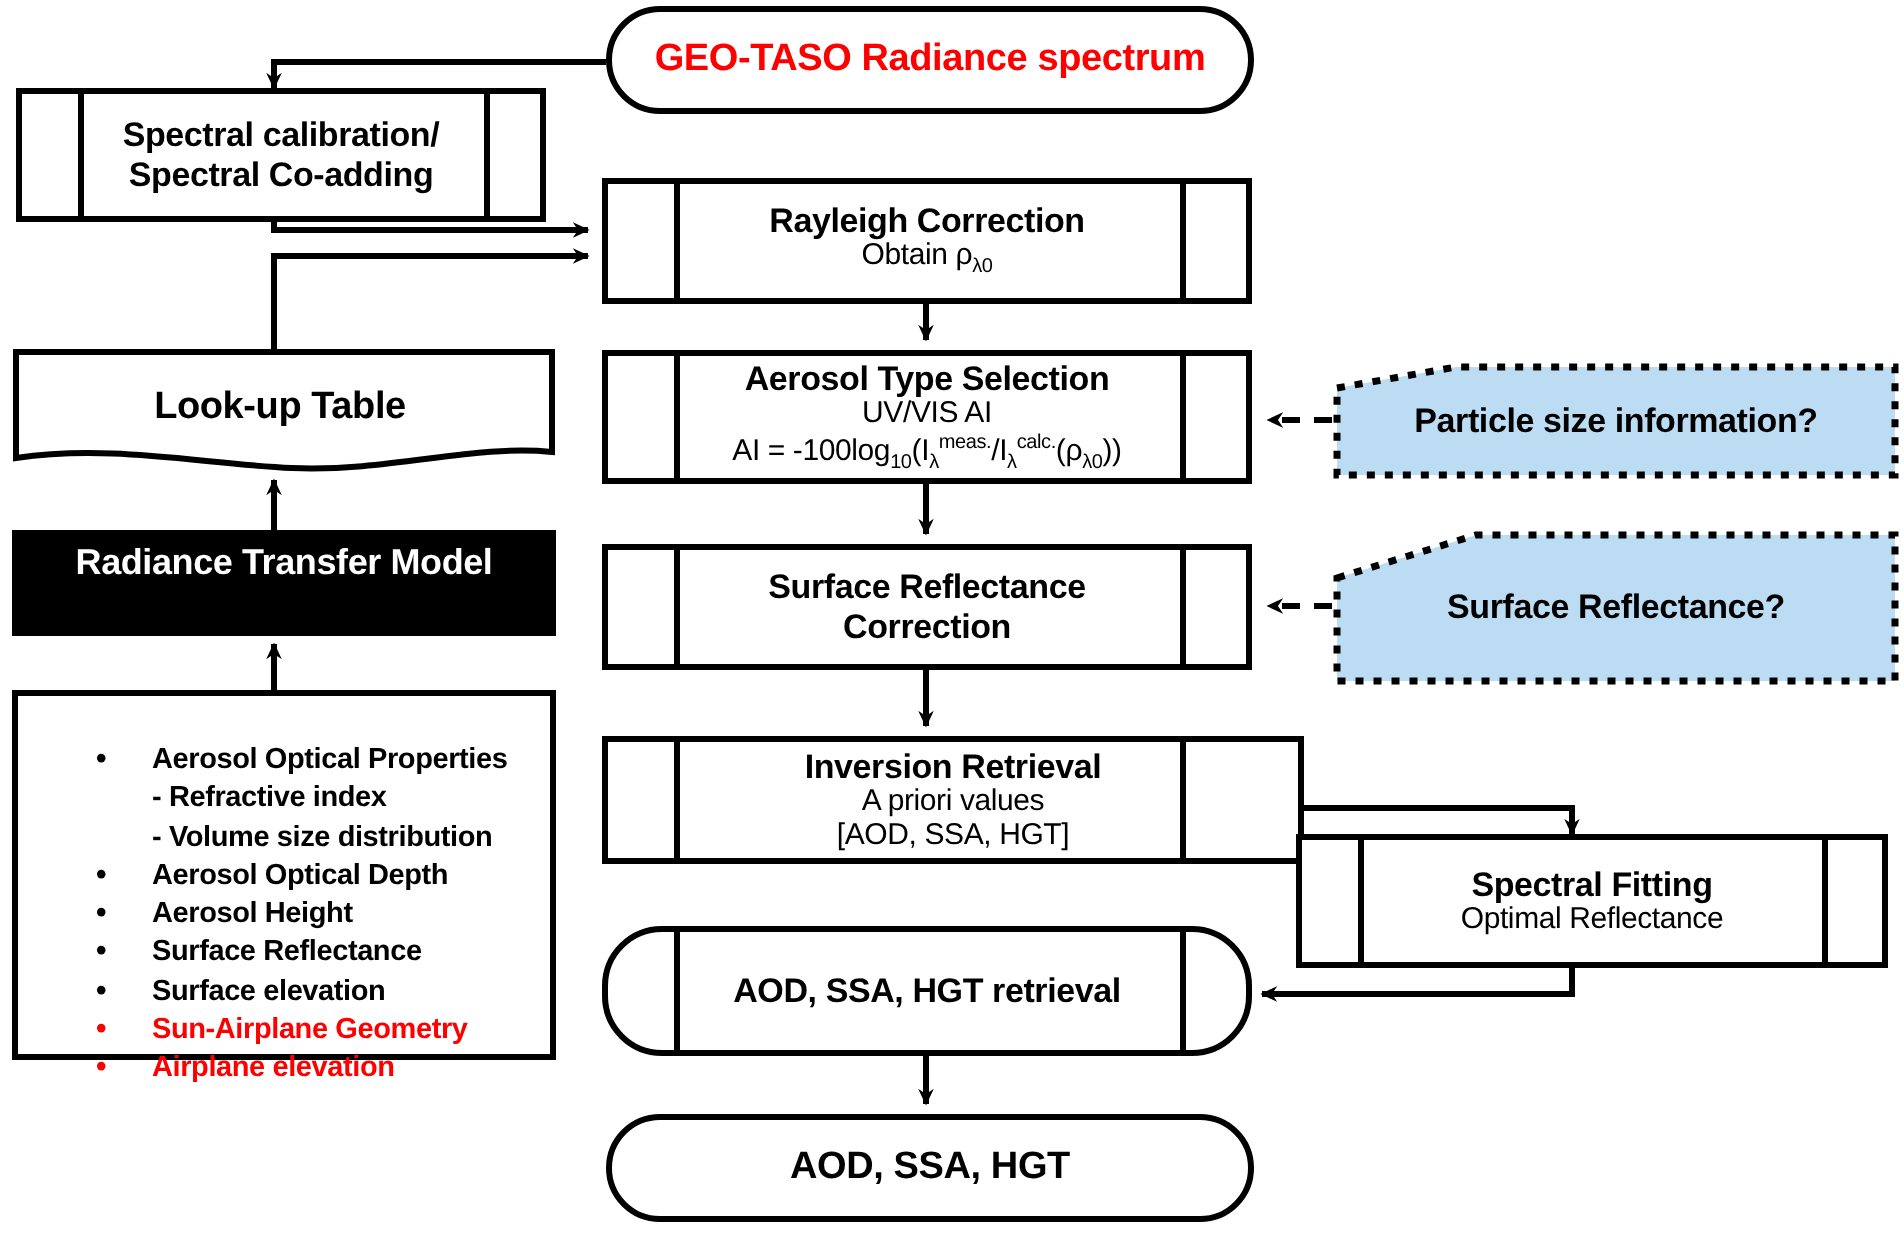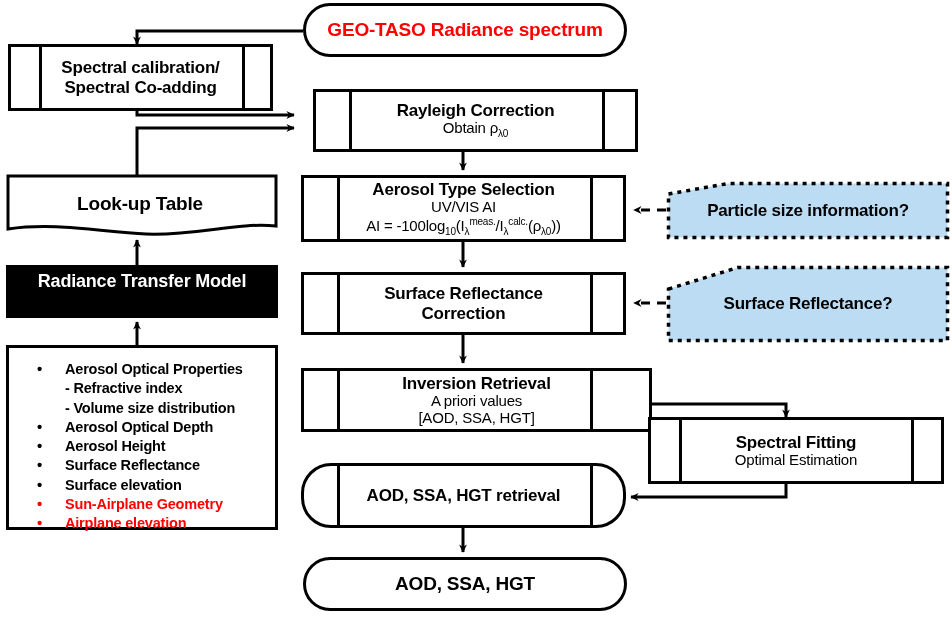--- a/index.html
+++ b/index.html
@@ -108,21 +108,21 @@
 
   
   .listbox {
     border: 3px solid #000000;
     background: #ffffff;
     align-items: flex-start;
     justify-content: flex-start;
     padding: 8px 6px 6px 10px;
   }
   .listbox ul {
-    margin: 4px;
+    margin: 15px;
     padding: 0;
     list-style: none;
     width: 100%;
   }
   .listbox li {
     font-weight: bold;
     font-size: 14.5px;
     letter-spacing: -0.2px;
     text-align: left;
     white-space: nowrap;
@@ -228,21 +228,21 @@
       <li class="sub2" style="color: rgb(0, 0, 0);">- Volume size distribution</li>
       <li class="bullet" style="color: rgb(0, 0, 0);">Aerosol Optical Depth</li>
       <li class="bullet" style="color: rgb(0, 0, 0);">Aerosol Height</li>
       <li class="bullet" style="color: rgb(0, 0, 0);">Surface Reflectance</li>
       <li class="bullet" style="color: rgb(0, 0, 0);">Surface elevation</li>
       <li class="bullet red" style="color: rgb(255, 0, 0);">Sun-Airplane Geometry</li>
       <li class="bullet red" style="color: rgb(255, 0, 0);">Airplane elevation</li>
     </ul>
   </div>
 
-  <div class="node pp" style="left:313px; top:89px; width:325px; height:63px;">
+  <div class="node pp" style="left:301px; top:89px; width:325px; height:63px;">
     <div class="bar" style="left:33px;"></div>
     <div class="bar" style="left:286px;"></div>
     <div class="inner">
       <div class="ttl">Rayleigh Correction</div>
       <div class="sub">Obtain ρ<sub>λ0</sub></div>
     </div>
   </div>
 
   <div class="node pp" style="left:301px; top:175px; width:325px; height:67px;">
     <div class="bar" style="left:33px;"></div>
@@ -271,21 +271,21 @@
       <div class="sub">A priori values</div>
       <div class="sub">[AOD, SSA, HGT]</div>
     </div>
   </div>
 
   <div class="node pp" style="left:648px; top:417px; width:296px; height:67px;">
     <div class="bar" style="left:28px;"></div>
     <div class="bar" style="left:260px;"></div>
     <div class="inner">
       <div class="ttl">Spectral Fitting</div>
-      <div class="sub">Optimal Estimation</div>
+      <div class="sub">Optimal Reflectance</div>
     </div>
   </div>
 
   <div class="node pp" style="left:301px; top:463px; width:325px; height:65px;border-radius:30px;">
     <div class="bar" style="left:33px;"></div>
     <div class="bar" style="left:286px;"></div>
     <div class="inner">
       <div class="ttl">AOD, SSA, HGT retrieval</div>
     </div>
   </div>

